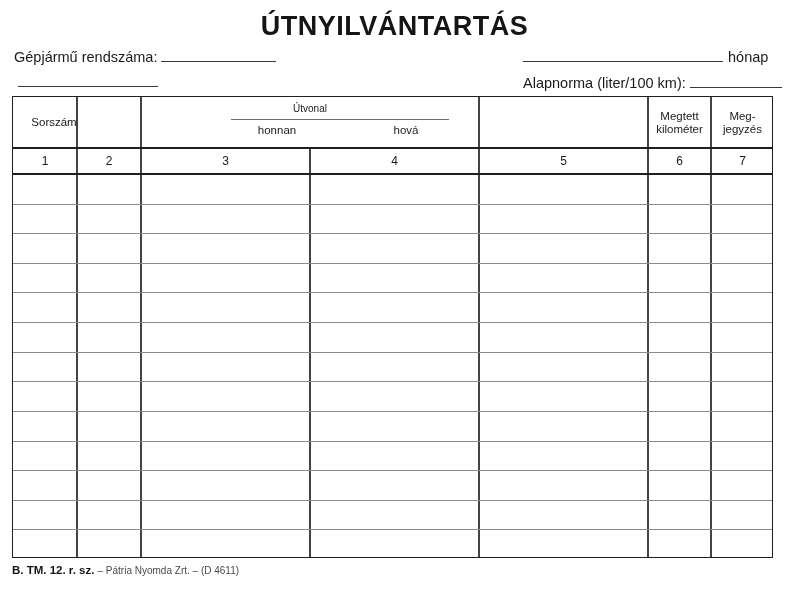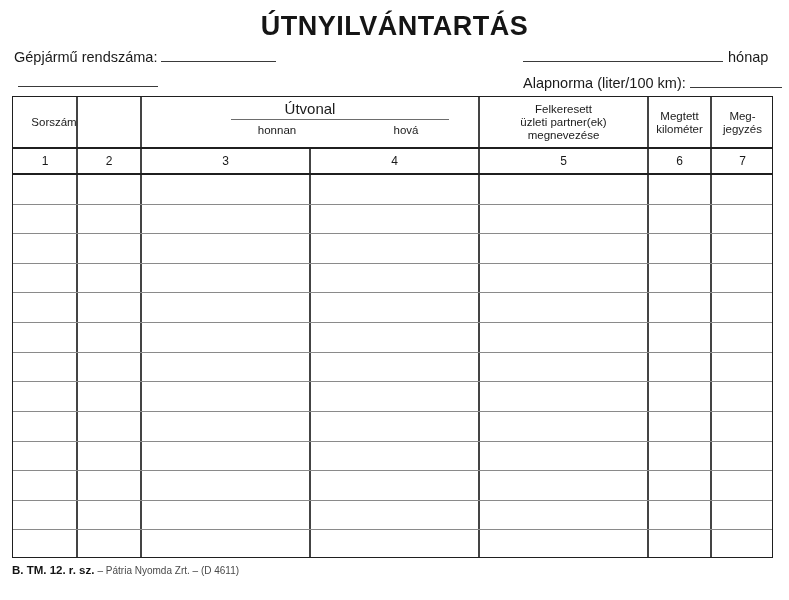--- a/index.html
+++ b/index.html
@@ -148,21 +148,21 @@
     top: 0;
     height: 51px;
     box-sizing: border-box;
   }
   .utvonal-title {
     position: absolute;
     top: 5px;
     left: 0;
     right: 0;
     text-align: center;
-    font-size: 15px;
+    font-size: 10px;
     line-height: 14px;
   }
   .utvonal-rule {
     position: absolute;
     top: 22px;
     left: 90px;
     width: 218px;
     height: 1.2px;
     background: #6d6d6d;
   }
@@ -245,27 +245,20 @@
       </div>
 
 
       <div class="utvonal-head" id="hgroup" style="left: 128px; width: 338px;">
         <div class="utvonal-title">Útvonal</div>
         <div class="utvonal-rule"></div>
         <div class="sub-from">honnan</div>
         <div class="sub-to">hová</div>
       </div>
 
-      <div class="hcell" id="h5" style="left: 466px; width: 169px;">
-        <div>
-          <span>Felkeresett</span>
-          <span>üzleti partner(ek)</span>
-          <span>megnevezése</span>
-        </div>
-      </div>
 
       <div class="hcell" id="h6" style="left: 635px; width: 63px;">
         <div>
           <span>Megtett</span>
           <span>kilométer</span>
         </div>
       </div>
 
       <div class="hcell" id="h7" style="left: 698px; width: 63px;">
         <div>

